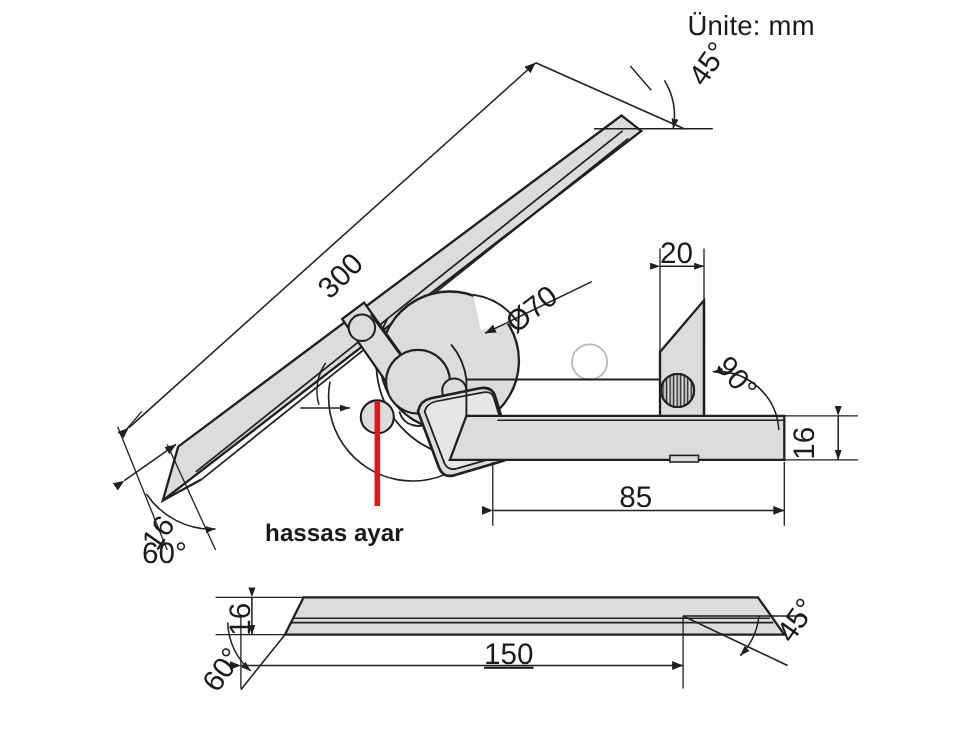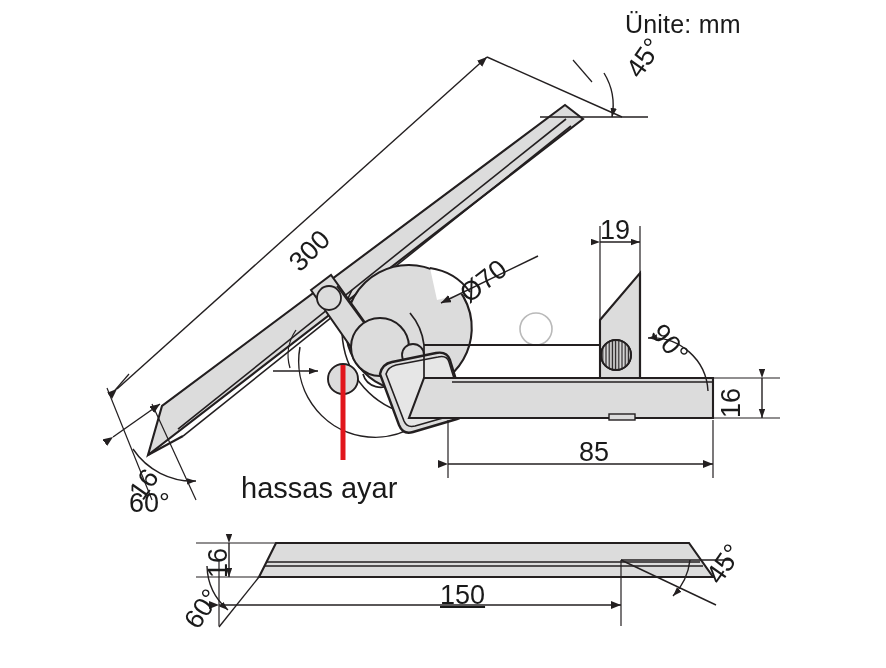--- a/index.html
+++ b/index.html
@@ -2,21 +2,21 @@
 <html><head>
 <meta charset="utf-8">
 <style>
   html,body{margin:0;padding:0;background:#ffffff;}
   body{width:886px;height:668px;overflow:hidden;font-family:"Liberation Sans",sans-serif;}
   #stage{position:relative;width:886px;height:668px;background:#fff;}
   #dwg{position:absolute;left:0;top:0;}
   .lbl{position:absolute;color:#1a1a1a;font-family:"Liberation Sans",sans-serif;white-space:nowrap;}
   .unit-title{font-size:25px;letter-spacing:.2px;}
   .dim{font-size:27px;}
-  .note{font-size:29px;}
+  .note{font-size:22px;font-weight:bold;}
   .r45{transform:rotate(-55deg);transform-origin:left top;}
   .r300{transform:rotate(-45deg);transform-origin:left top;}
   .rd70{transform:rotate(-38deg);transform-origin:left top;}
   .r90{transform:rotate(50deg);transform-origin:left top;}
   .r16v{transform:rotate(-90deg);transform-origin:left top;}
   .r16d{transform:rotate(-55deg);transform-origin:left top;}
   .r60b{transform:rotate(-55deg);transform-origin:left top;}
   .r45b{transform:rotate(-55deg);transform-origin:left top;}
 </style>
 </head>
@@ -194,27 +194,27 @@
   </svg>
 
   <div class="lbl unit-title" style="left:625px;top:10px;">Ünite: mm</div>
 
   <div class="lbl dim r45" style="left:620px;top:66px;">45°</div>
 
   <div class="lbl dim r300" style="left:283px;top:256px;">300</div>
 
   <div class="lbl dim rd70" style="left:454px;top:285px;">Ø70</div>
 
-  <div class="lbl dim" style="left:600px;top:215px;">19</div>
+  <div class="lbl dim" style="left:600px;top:215px;">20</div>
 
   <div class="lbl dim r90" style="left:668px;top:318px;">90°</div>
 
   <div class="lbl dim r16v" style="left:716px;top:418px;">16</div>
 
-  <div class="lbl dim" style="left:563px;top:437px;margin-left:16px;">85</div>
+  <div class="lbl dim" style="left:563px;top:437px;">85</div>
 
   <div class="lbl dim r16d" style="left:123px;top:488px;">16</div>
 
   <div class="lbl dim" style="left:129px;top:488px;">60°</div>
 
   <div class="lbl note" style="left:241px;top:472px;">hassas ayar</div>
 
   <div class="lbl dim r16v" style="left:203px;top:578px;">16</div>
 
   <div class="lbl dim r60b" style="left:178px;top:617px;">60°</div>

